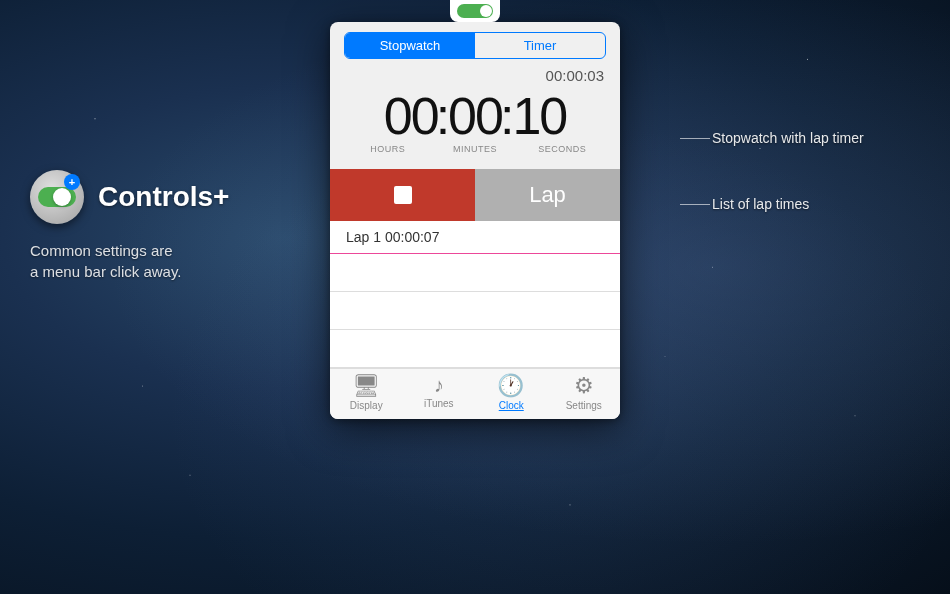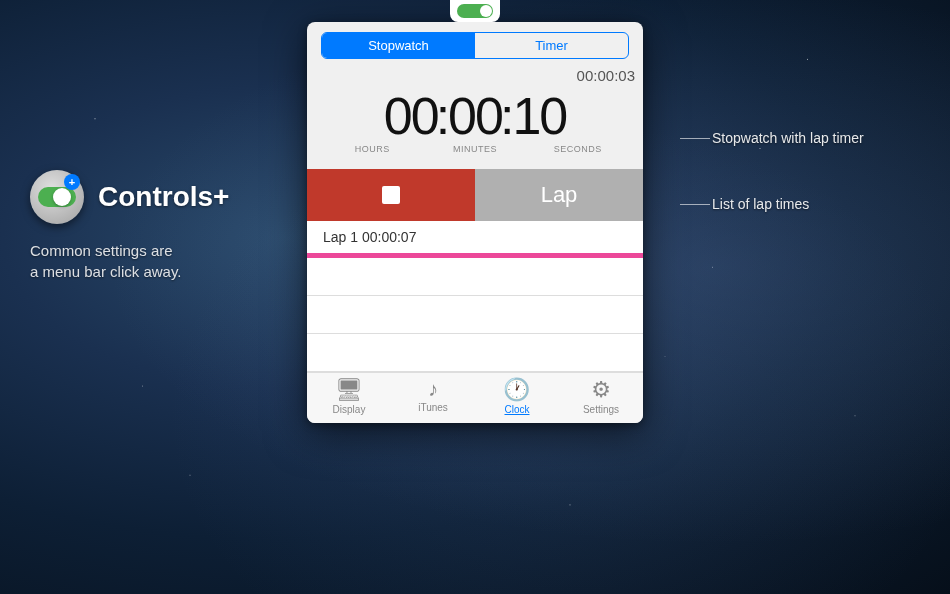--- a/index.html
+++ b/index.html
@@ -181,21 +181,21 @@
       right: 1px;
       top: 1px;
     }
 
     
     .phone-window {
       position: absolute;
       left: 50%;
       transform: translateX(-50%);
       top: 22px;
-      width: 336px;
+      width: 290px;
       background: #f0f0f0;
       border-radius: 8px;
       box-shadow: 0 10px 40px rgba(0,0,0,0.6), 0 2px 8px rgba(0,0,0,0.4);
       overflow: hidden;
     }
 
     
     .segment-control {
       display: flex;
       margin: 10px 14px 8px;
@@ -221,21 +221,21 @@
     }
 
     .segment-btn.inactive {
       background: transparent;
       color: #007aff;
     }
 
     
     .lap-time-small {
       text-align: right;
-      padding-right: 8px;
+      padding-right: 16px;
       font-size: 15px;
       color: #555;
       margin-bottom: 2px;
     }
 
     
     .timer-display {
       display: flex;
       align-items: baseline;
       justify-content: center;
@@ -310,21 +310,21 @@
 
     
     .lap-list {
       background: white;
     }
 
     .lap-item {
       padding: 8px 16px;
       font-size: 14px;
       color: #333;
-      border-bottom: 5px solid #ec4899;
+      border-bottom: 1px solid #ec4899;
     }
 
     .lap-item-empty {
       padding: 8px 16px;
       height: 38px;
       border-bottom: 1px solid #ddd;
     }
 
     
     .tab-bar {

